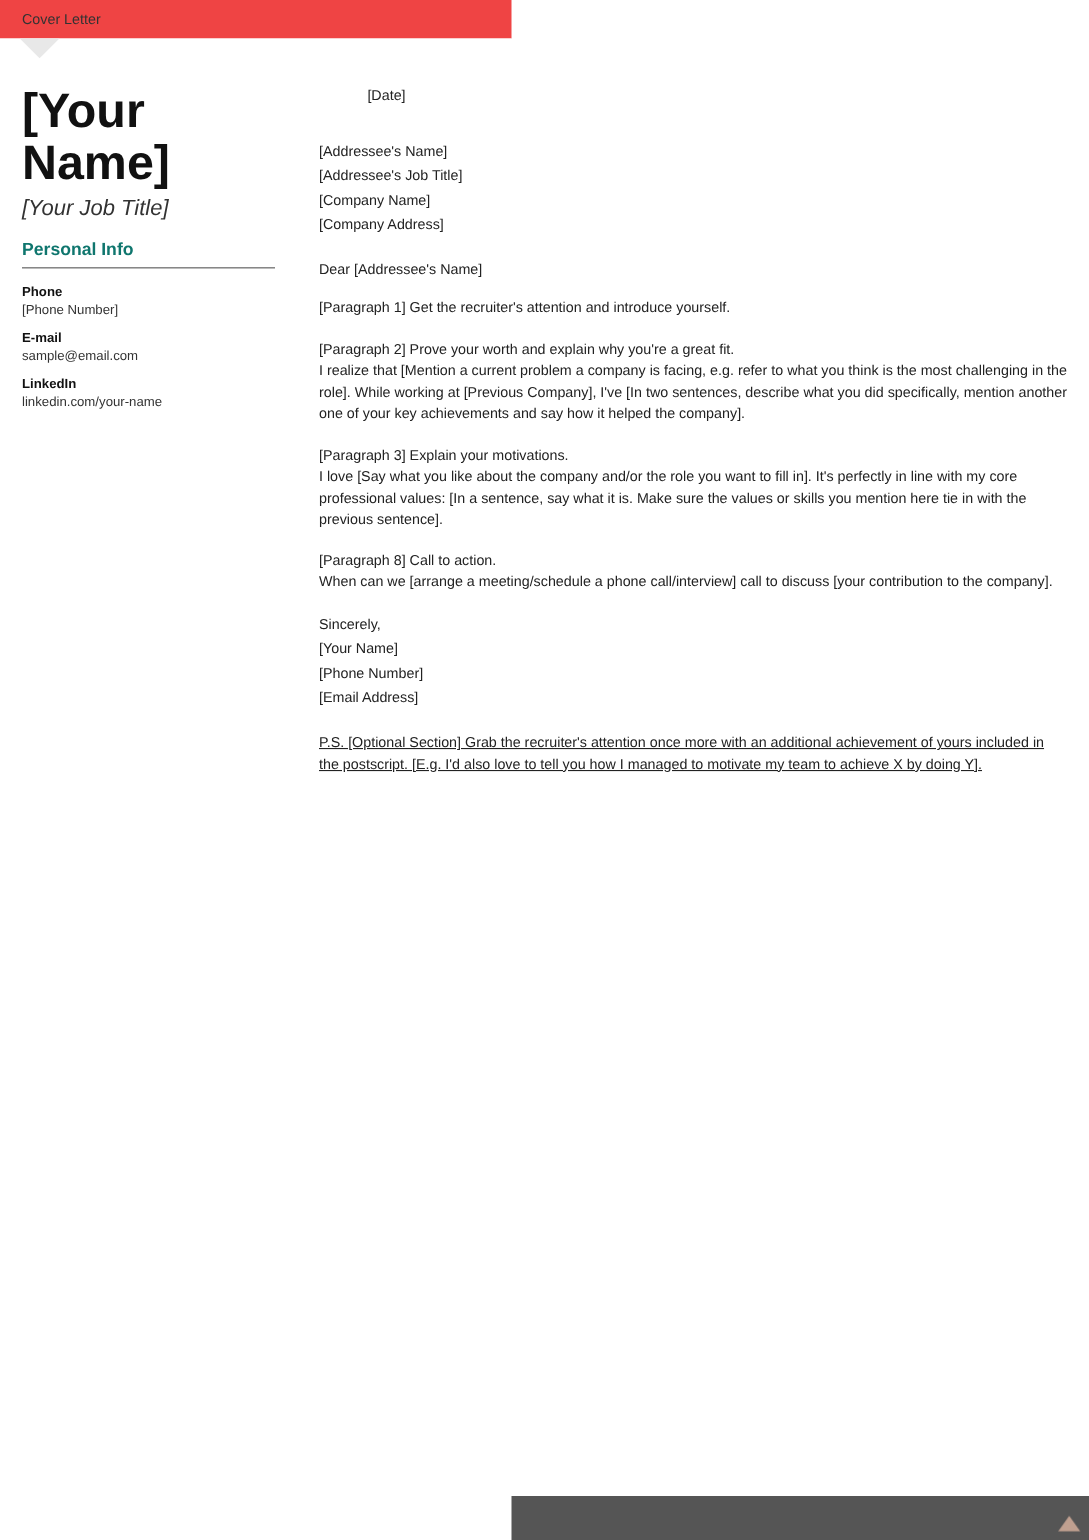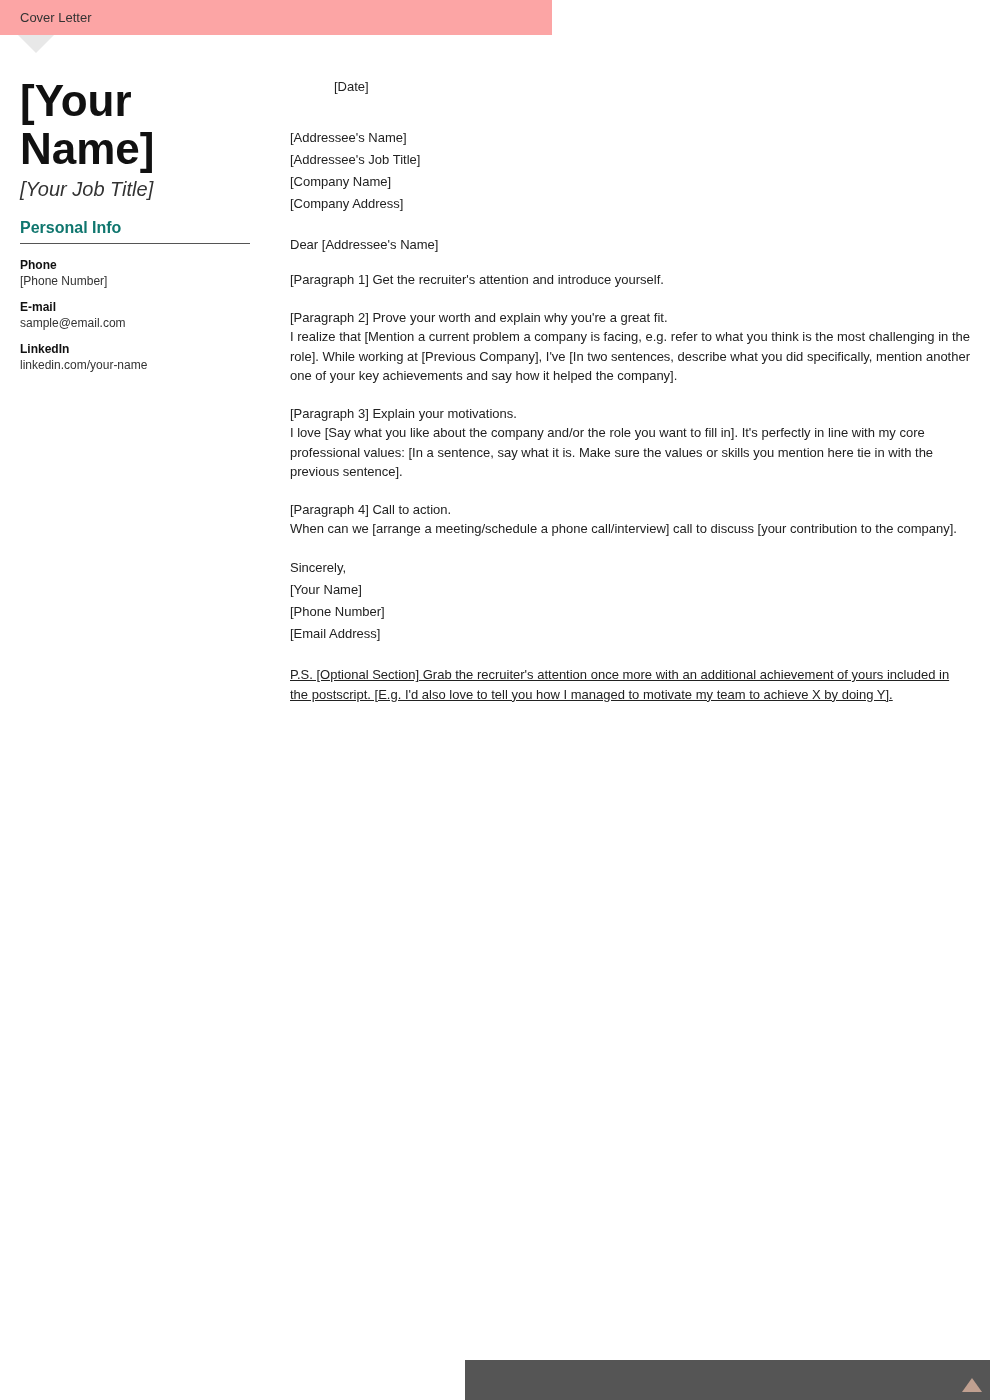--- a/index.html
+++ b/index.html
@@ -11,22 +11,22 @@
     body {
       width: 990px;
       min-height: 1400px;
       font-family: Arial, sans-serif;
       background: #fff;
       color: #222;
     }
 
     
     .top-bar {
-      width: 552px;
-      background: #fca5a5;
+      width: 465px;
+      background: #ef4444;
       padding: 10px 20px;
       font-size: 13px;
       color: #333;
     }
 
     
     .chevron-row {
       width: 465px;
       height: 22px;
       position: relative;
@@ -211,21 +211,21 @@
       <div>[Paragraph 2] Prove your worth and explain why you're a great fit.</div>
       <div>I realize that [Mention a current problem a company is facing, e.g. refer to what you think is the most challenging in the role]. While working at [Previous Company], I've [In two sentences, describe what you did specifically, mention another one of your key achievements and say how it helped the company].</div>
     </div>
 
     <div class="paragraph-block">
       <div>[Paragraph 3] Explain your motivations.</div>
       <div>I love [Say what you like about the company and/or the role you want to fill in]. It's perfectly in line with my core professional values: [In a sentence, say what it is. Make sure the values or skills you mention here tie in with the previous sentence].</div>
     </div>
 
     <div class="paragraph-block">
-      <div>[Paragraph 4] Call to action.</div>
+      <div>[Paragraph 8] Call to action.</div>
       <div>When can we [arrange a meeting/schedule a phone call/interview] call to discuss [your contribution to the company].</div>
     </div>
 
     <div class="closing-block">
       <div>Sincerely,</div>
       <div>[Your Name]</div>
       <div>[Phone Number]</div>
       <div>[Email Address]</div>
     </div>
 

